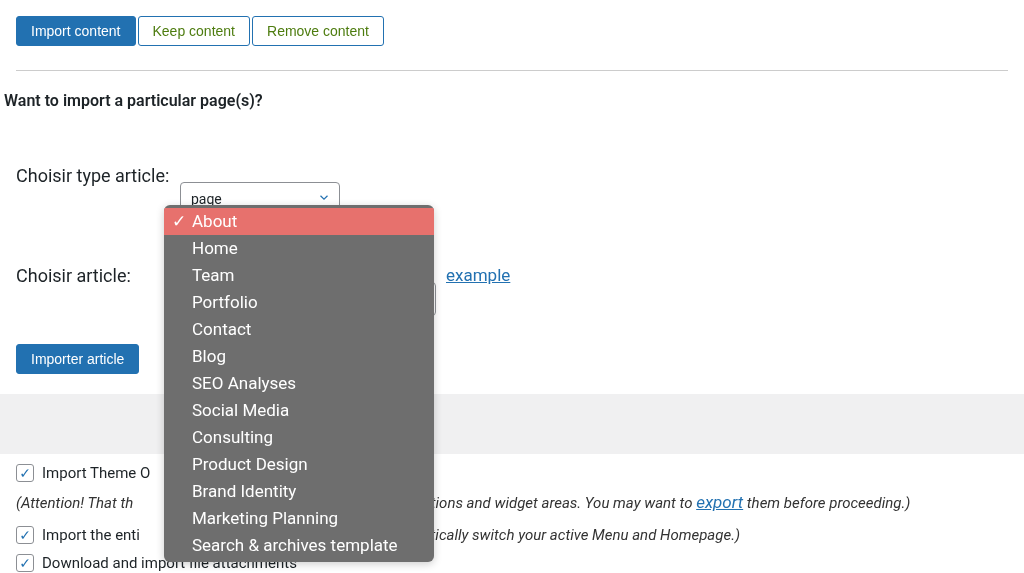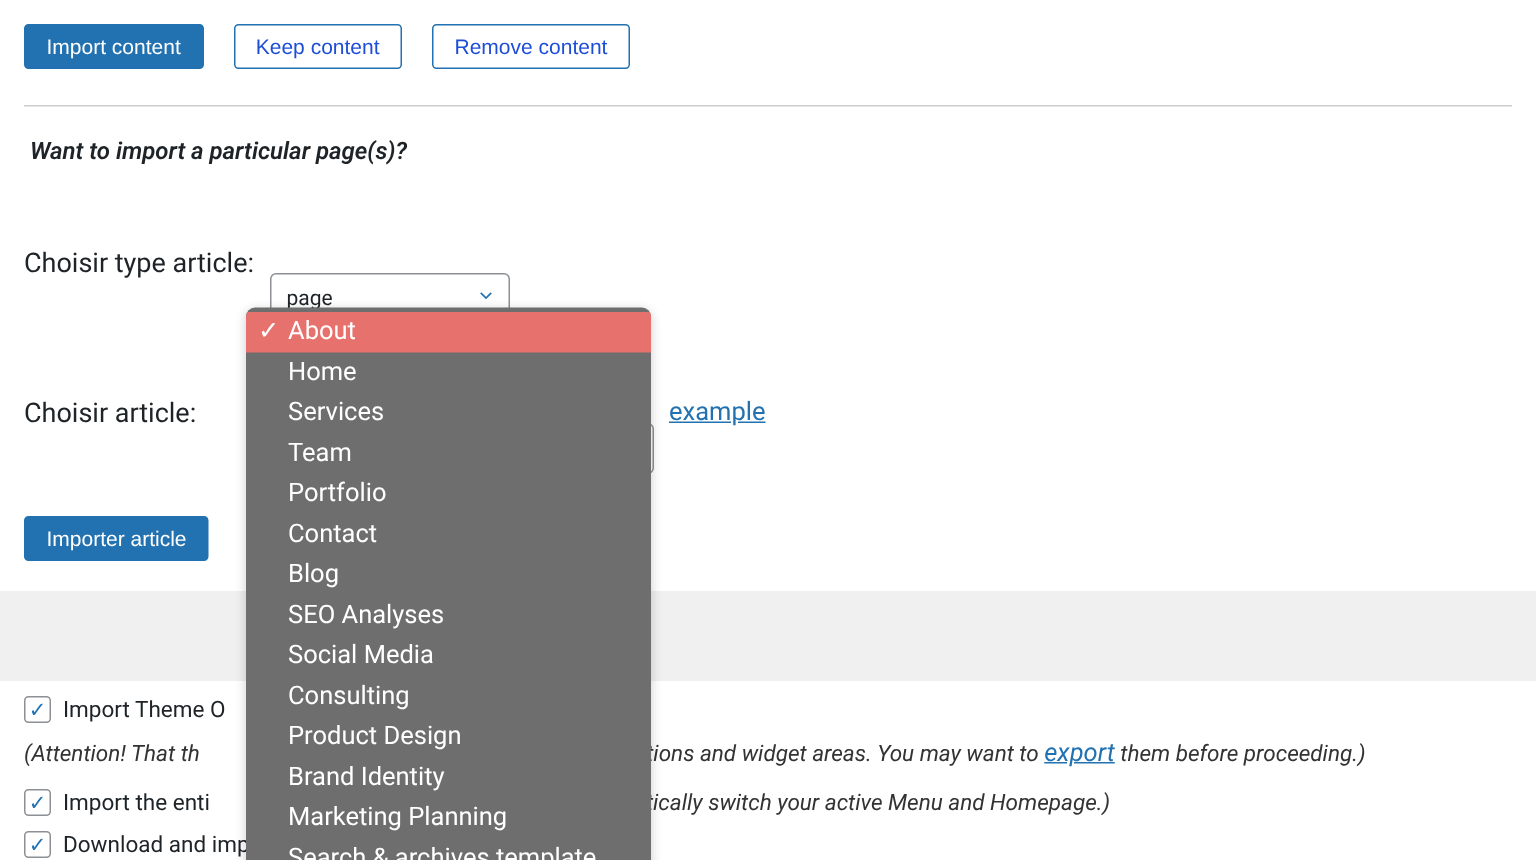--- a/index.html
+++ b/index.html
@@ -9,47 +9,46 @@
     }
     body {
       font-family: -apple-system, BlinkMacSystemFont, "Segoe UI", Roboto, Helvetica, Arial, sans-serif;
       background: #fff;
       color: #1d2327;
       padding: 0;
       width: 1024px;
     }
     .top-buttons {
       display: flex;
-      gap: 20px;
+      gap: 2px;
       padding: 16px;
     }
     .btn {
       padding: 6px 14px;
       font-size: 14px;
       border-radius: 3px;
       cursor: pointer;
       border: 1px solid #2271b1;
       background: #fff;
-      color: #1d4ed8;
+      color: #4d7c0f;
     }
     .btn-primary {
       background: #2271b1;
       color: #fff;
     }
     .divider {
       border: none;
       border-top: 1px solid #ccc;
       margin: 8px 16px 20px 16px;
     }
     .section-title {
       font-size: 16px;
       font-weight: 600;
-      padding: 0 20px;
+      padding: 0 4px;
       margin-bottom: 20px;
-      font-style: italic;
     }
     .form-row {
       display: flex;
       align-items: center;
       padding: 4px 16px;
       margin-bottom: 10px;
     }
     .form-label {
       width: 164px;
       font-size: 18px;
@@ -220,23 +219,20 @@
 
   <div class="dropdown-overlay" id="dropdown-list">
   <div class="dropdown-item selected">
         <span class="check-mark">✓</span>
         <span>About</span>
       </div>
       <div class="dropdown-item">
         <span>Home</span>
       </div>
       <div class="dropdown-item">
-        <span>Services</span>
-      </div>
-      <div class="dropdown-item">
         <span>Team</span>
       </div>
       <div class="dropdown-item">
         <span>Portfolio</span>
       </div>
       <div class="dropdown-item">
         <span>Contact</span>
       </div>
       <div class="dropdown-item">
         <span>Blog</span>

